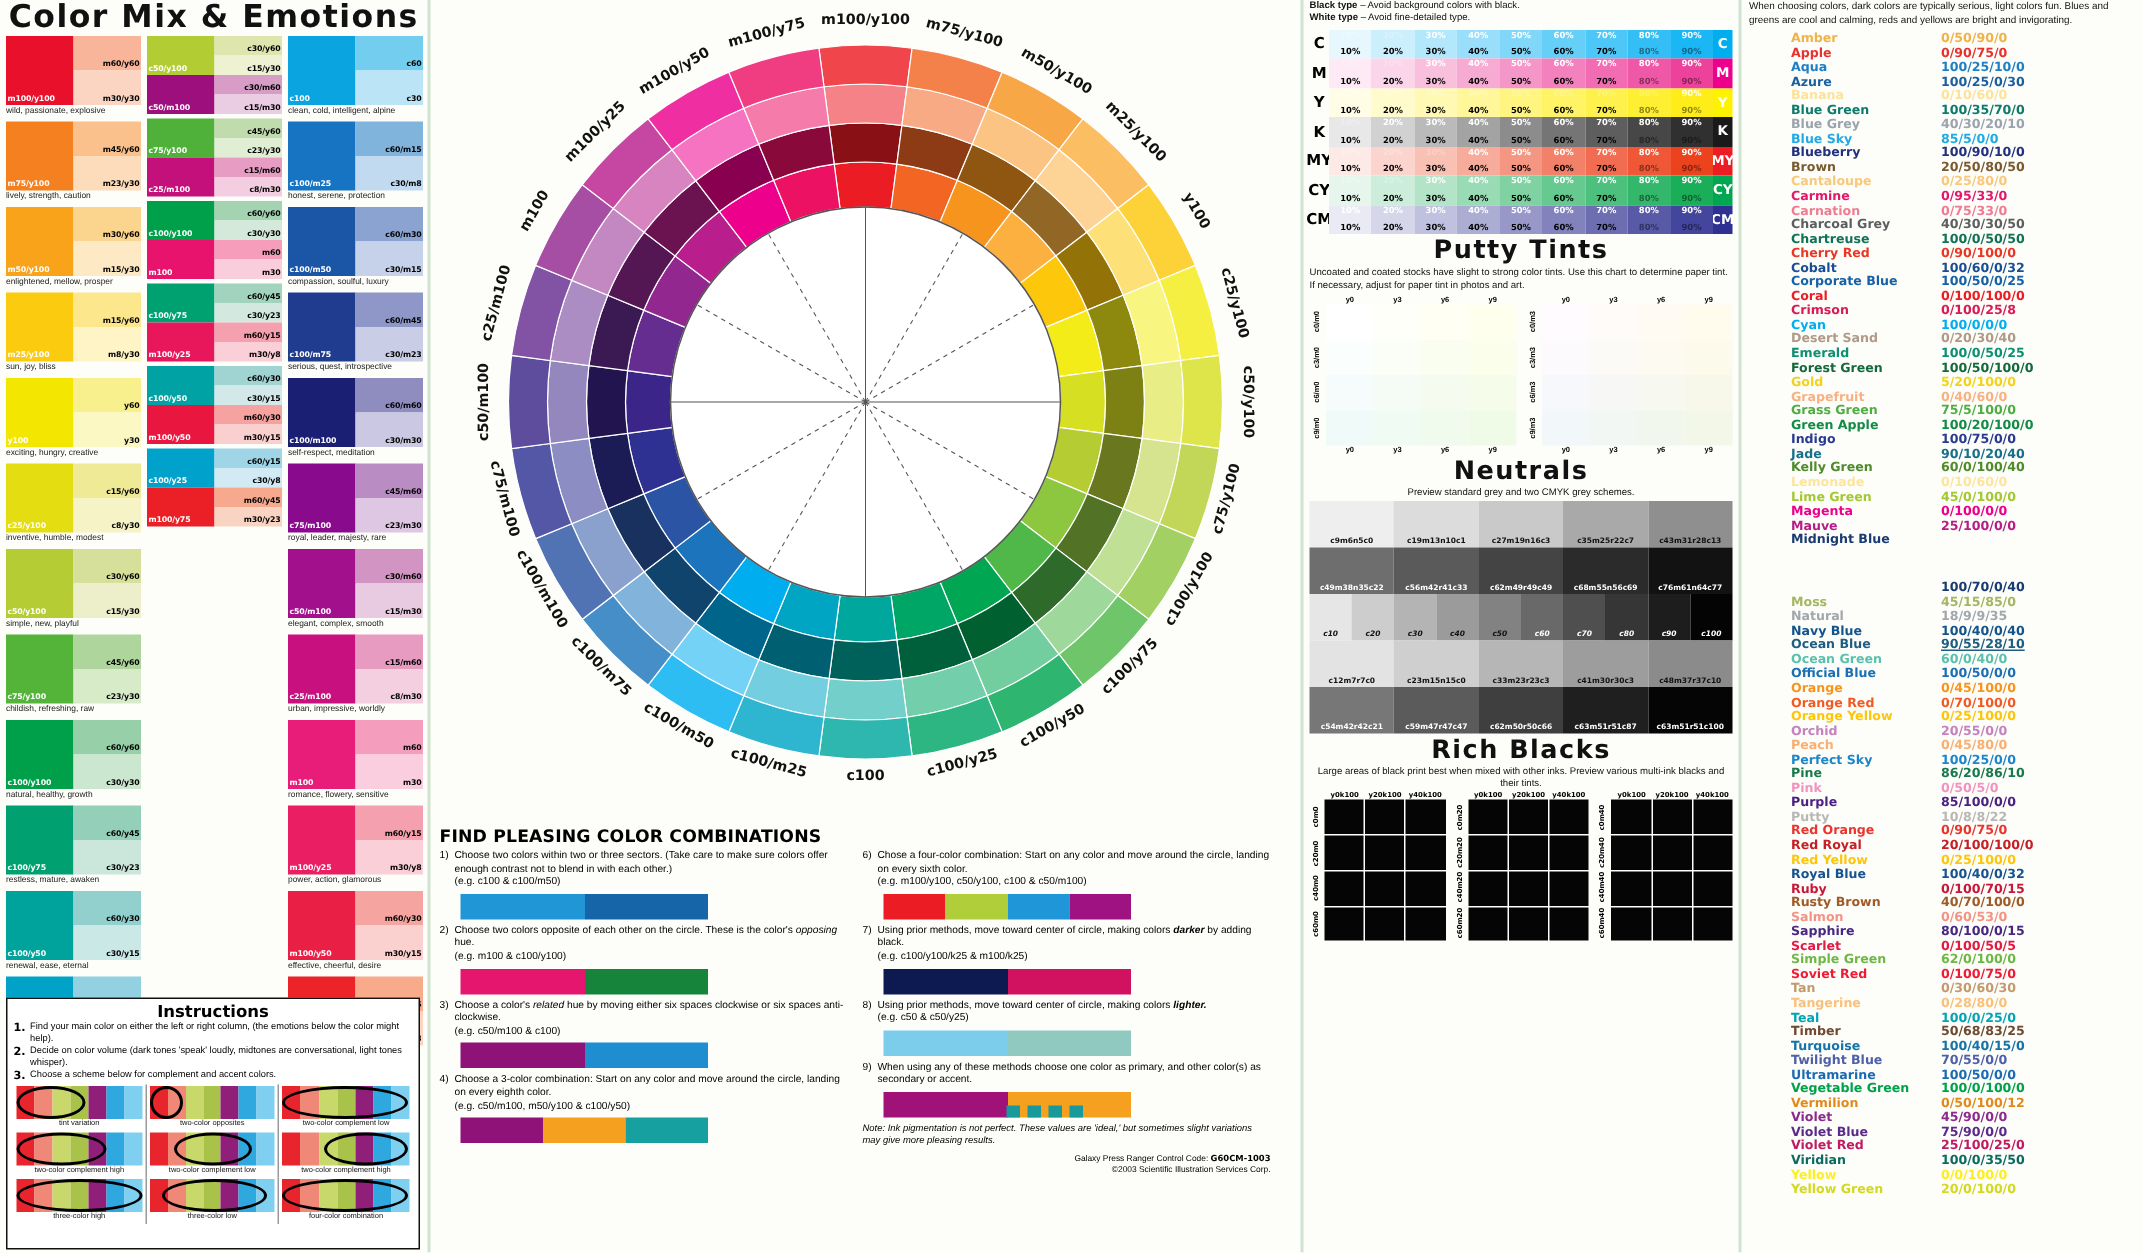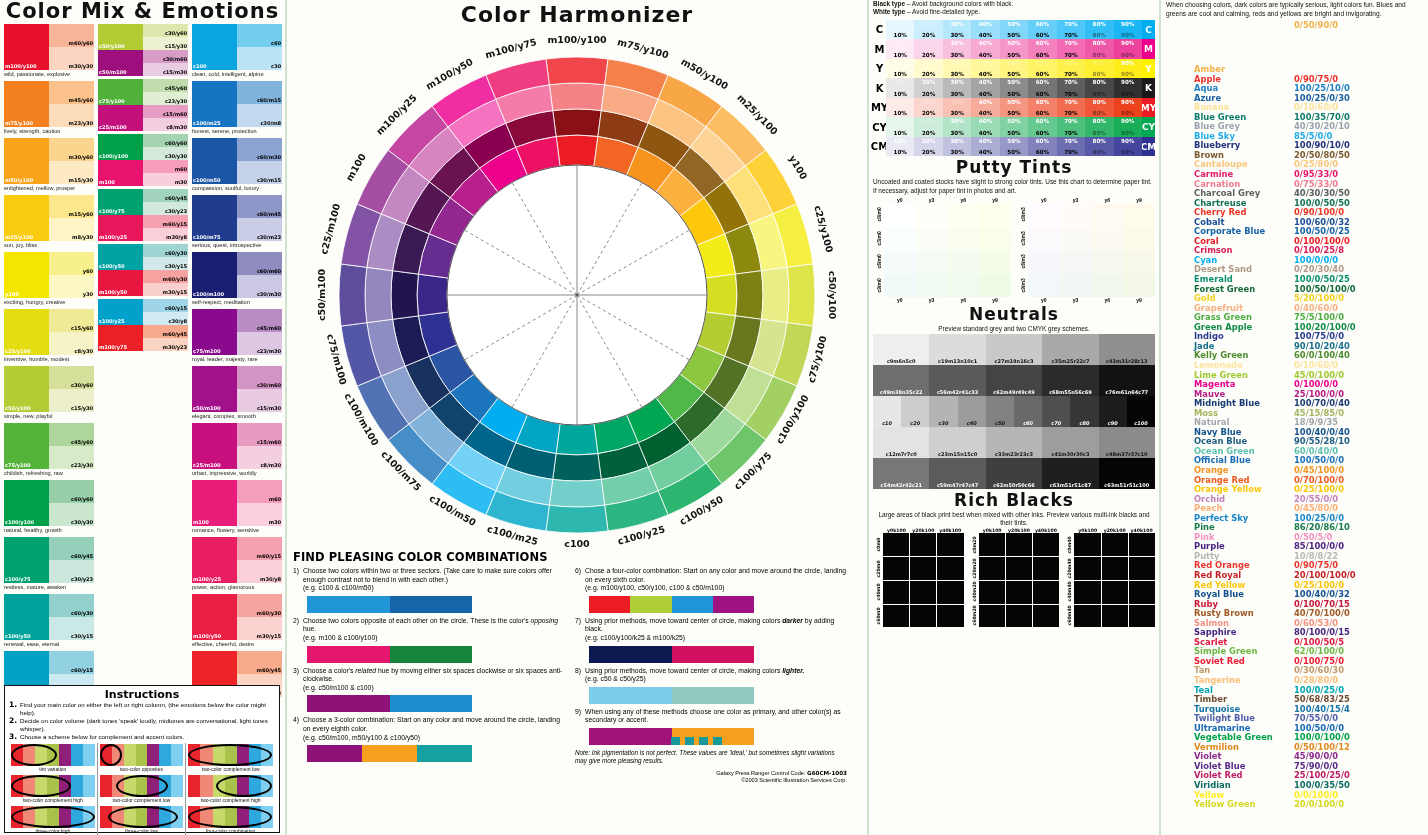--- a/index.html
+++ b/index.html
@@ -34,21 +34,21 @@
     position: absolute; font-size: 5.2px; font-weight: bold;
     font-family: "DejaVu Sans", sans-serif; letter-spacing: -0.1px;
     white-space: nowrap;
   }
   .lbl.bl { left: 1px; bottom: 1px; }
   .lbl.br { right: 1px; bottom: 1px; }
   .emo { font-size: 5.6px; color: #222; line-height: 7px; padding-top: 1px; white-space: nowrap; }
 
   
   #instructions {
-    position: absolute; left: 4px; bottom: 2px; width: 276px; height: 148px;
+    position: absolute; left: 4px; bottom: 2px; width: 276px; height: 168px;
     border: 1.6px solid #111; background: #fff; padding: 2px 4px;
   }
   #instr-title { font-size: 11px; font-weight: bold; text-align: center;
      font-family: "DejaVu Sans", sans-serif; }
   .instr-line { font-size: 6.2px; line-height: 8px; display: flex; gap: 3px; }
   .instr-num { font-weight: bold; font-size: 7.5px; font-family: "DejaVu Sans", sans-serif; }
   #scheme-grid { display: grid; grid-template-columns: repeat(3,1fr); margin-top: 2px; }
   .scheme { padding: 1px 2px; border-right: 1px solid #999; text-align: center; }
   .scheme:nth-child(3n) { border-right: none; }
   .scheme-strip { display: flex; height: 22px; position: relative; }
@@ -862,21 +862,20 @@
             </div>
             <div class="scheme-cap">four-color combination</div>
           </div>
         </div>
     </div>
   </div>
 
   <div class="divider-v"></div>
 
   <div id="col-wheel">
-    <div class="panel-title" id="wheel-title">Color Harmonizer</div>
     <div id="wheel-wrap">
       <svg id="wheel-svg" viewBox="0 0 560 545">
           <path d="M259.11580924479176,109.36882218019034 A160,160 0 0 1 300.88419075520824,109.36882218019034 L296.9684049886067,139.11216802140464 A130,130 0 0 0 263.0315950113933,139.11216802140464 Z" fill="#ec1c24" stroke="#fff" stroke-width="0.8"></path>
           <path d="M255.7221282470704,83.59125578447126 A186,186 0 0 1 304.27787175292957,83.59125578447126 L300.88419075520824,109.36882218019034 A160,160 0 0 0 259.11580924479176,109.36882218019034 Z" fill="#891015" stroke="#fff" stroke-width="0.8"></path>
           <path d="M252.32844724934907,57.81368938875221 A212,212 0 0 1 307.6715527506509,57.81368938875221 L304.27787175292957,83.59125578447126 A186,186 0 0 0 255.7221282470704,83.59125578447126 Z" fill="#f58287" stroke="#fff" stroke-width="0.8"></path>
           <path d="M248.9347662516277,32.03612299303313 A238,238 0 0 1 311.06523374837224,32.03612299303313 L307.6715527506509,57.81368938875221 A212,212 0 0 0 252.32844724934907,57.81368938875221 Z" fill="#ef454b" stroke="#fff" stroke-width="0.8"></path>
           <path d="M300.8841907552083,109.36882218019034 A160,160 0 0 1 341.2293491784144,120.17927479819411 L329.74884620746167,147.8956607735327 A130,130 0 0 0 296.9684049886067,139.11216802140464 Z" fill="#f26522" stroke="#fff" stroke-width="0.8"></path>
           <path d="M304.2778717529296,83.59125578447126 A186,186 0 0 1 351.17911841990673,96.15840695290066 L341.2293491784144,120.17927479819411 A160,160 0 0 0 300.8841907552083,109.36882218019034 Z" fill="#8c3b14" stroke="#fff" stroke-width="0.8"></path>
           <path d="M307.67155275065096,57.81368938875221 A212,212 0 0 1 361.12888766139906,72.13753910760721 L351.17911841990673,96.15840695290066 A186,186 0 0 0 304.2778717529296,83.59125578447126 Z" fill="#f8aa85" stroke="#fff" stroke-width="0.8"></path>
           <path d="M311.0652337483723,32.03612299303313 A238,238 0 0 1 371.0786569028914,48.11667126231376 L361.12888766139906,72.13753910760721 A212,212 0 0 0 307.67155275065096,57.81368938875221 Z" fill="#f4814a" stroke="#fff" stroke-width="0.8"></path>
@@ -1698,21 +1697,21 @@
         </div>
       </div>
   </div>
 
   <div class="divider-v"></div>
 
   <div id="col-dir">
     <div id="dir-desc">When choosing colors, dark colors are typically serious, light colors fun. Blues and greens are cool and calming, reds and yellows are bright and invigorating.</div>
     <div id="dir-list">
         <div class="dir-row">
-          <div class="dir-name" style="color: rgb(240, 178, 74); margin-top: 44px;">Amber</div>
+          <div class="dir-name" style="color: rgb(240, 178, 74);">Amber</div>
           <div class="dir-val" style="color: rgb(240, 178, 74);">0/50/90/0</div>
         </div>
         <div class="dir-row">
           <div class="dir-name" style="color: rgb(232, 50, 46);">Apple</div>
           <div class="dir-val" style="color: rgb(232, 50, 46);">0/90/75/0</div>
         </div>
         <div class="dir-row">
           <div class="dir-name" style="color: rgb(31, 127, 196);">Aqua</div>
           <div class="dir-val" style="color: rgb(31, 127, 196);">100/25/10/0</div>
         </div>
@@ -1839,37 +1838,37 @@
         <div class="dir-row">
           <div class="dir-name" style="color: rgb(236, 0, 140);">Magenta</div>
           <div class="dir-val" style="color: rgb(236, 0, 140);">0/100/0/0</div>
         </div>
         <div class="dir-row">
           <div class="dir-name" style="color: rgb(182, 30, 134);">Mauve</div>
           <div class="dir-val" style="color: rgb(182, 30, 134);">25/100/0/0</div>
         </div>
         <div class="dir-row">
           <div class="dir-name" style="color: rgb(26, 58, 114);">Midnight Blue</div>
-          <div class="dir-val" style="color: rgb(26, 58, 114);">100/70/0/40</div>
+          <div class="dir-val" style="color: rgb(26, 58, 114); margin-top: 32px;">100/70/0/40</div>
         </div>
         <div class="dir-row">
           <div class="dir-name" style="color: rgb(163, 182, 97);">Moss</div>
           <div class="dir-val" style="color: rgb(163, 182, 97);">45/15/85/0</div>
         </div>
         <div class="dir-row">
           <div class="dir-name" style="color: rgb(162, 167, 172);">Natural</div>
           <div class="dir-val" style="color: rgb(162, 167, 172);">18/9/9/35</div>
         </div>
         <div class="dir-row">
           <div class="dir-name" style="color: rgb(20, 84, 140);">Navy Blue</div>
           <div class="dir-val" style="color: rgb(20, 84, 140);">100/40/0/40</div>
         </div>
         <div class="dir-row">
           <div class="dir-name" style="color: rgb(31, 93, 131);">Ocean Blue</div>
-          <div class="dir-val" style="color: rgb(31, 93, 131);">90/55/28/10</div>
+          <div class="dir-val" style="color: rgb(31, 93, 131); text-decoration: underline;">90/55/28/10</div>
         </div>
         <div class="dir-row">
           <div class="dir-name" style="color: rgb(91, 192, 173);">Ocean Green</div>
           <div class="dir-val" style="color: rgb(91, 192, 173);">60/0/40/0</div>
         </div>
         <div class="dir-row">
           <div class="dir-name" style="color: rgb(26, 111, 181);">Official Blue</div>
           <div class="dir-val" style="color: rgb(26, 111, 181);">100/50/0/0</div>
         </div>
         <div class="dir-row">
@@ -1967,21 +1966,21 @@
         <div class="dir-row">
           <div class="dir-name" style="color: rgb(0, 165, 181);">Teal</div>
           <div class="dir-val" style="color: rgb(0, 165, 181);">100/0/25/0</div>
         </div>
         <div class="dir-row">
           <div class="dir-name" style="color: rgb(110, 74, 51);">Timber</div>
           <div class="dir-val" style="color: rgb(110, 74, 51);">50/68/83/25</div>
         </div>
         <div class="dir-row">
           <div class="dir-name" style="color: rgb(21, 115, 168);">Turquoise</div>
-          <div class="dir-val" style="color: rgb(21, 115, 168);">100/40/15/4</div>
+          <div class="dir-val" style="color: rgb(21, 115, 168);">100/40/15/0</div>
         </div>
         <div class="dir-row">
           <div class="dir-name" style="color: rgb(79, 95, 168);">Twilight Blue</div>
           <div class="dir-val" style="color: rgb(79, 95, 168);">70/55/0/0</div>
         </div>
         <div class="dir-row">
           <div class="dir-name" style="color: rgb(26, 106, 180);">Ultramarine</div>
           <div class="dir-val" style="color: rgb(26, 106, 180);">100/50/0/0</div>
         </div>
         <div class="dir-row">

